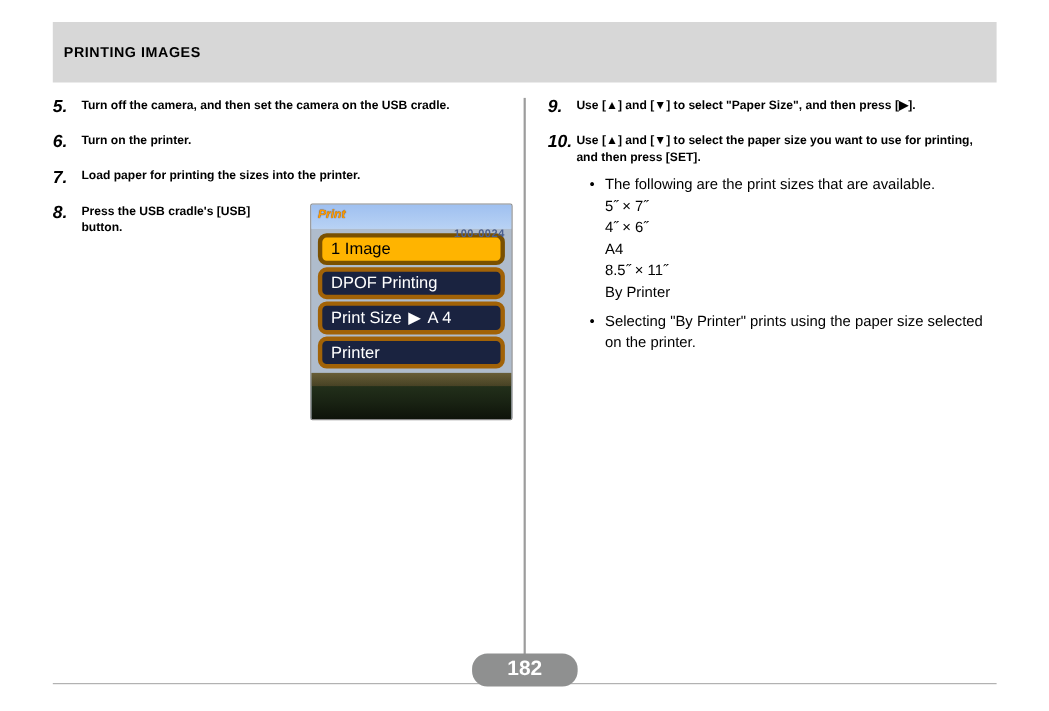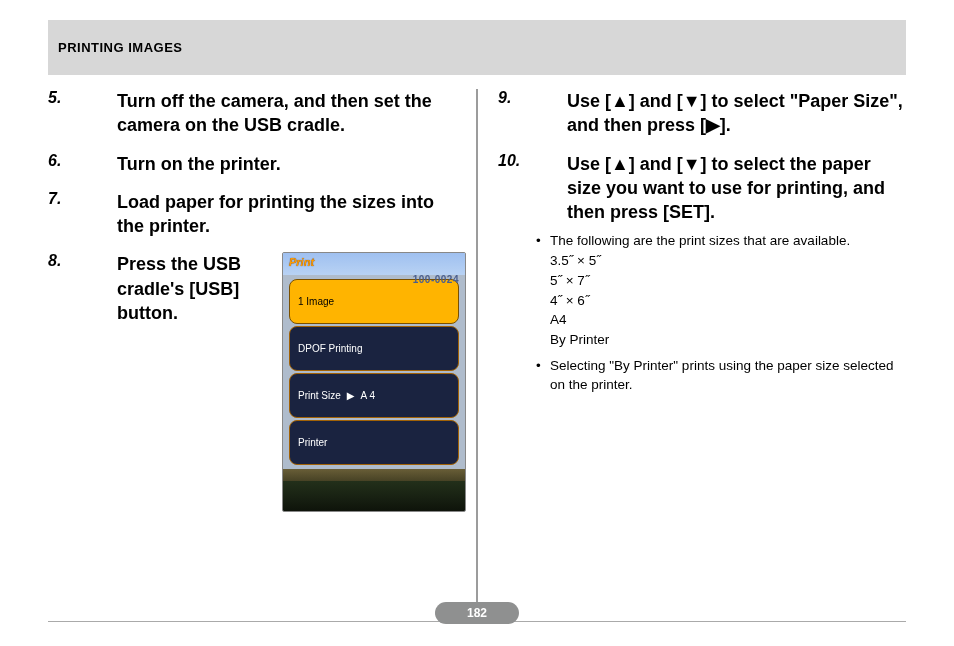--- a/index.html
+++ b/index.html
@@ -6,41 +6,41 @@
   html, body { width: 954px; height: 646px; font-family: Arial, Helvetica, sans-serif; background: #fff; color: #000; }
   .page { position: relative; width: 954px; height: 646px; padding: 20px 48px 28px 48px; }
   .header-bar { background: #d7d7d7; padding: 20px 10px; font-weight: bold; font-size: 13px; letter-spacing: 0.5px; margin-bottom: 14px; }
   .columns { display: flex; height: 530px; }
   .col { width: 50%; padding: 0 10px 0 0; }
   .col.right { padding: 0 0 0 20px; }
   .divider { width: 2px; background: #9c9c9c; }
   .step { display: flex; margin-bottom: 14px; }
   .num { font-style: italic; font-weight: bold; font-size: 16px; width: 26px; flex: 0 0 26px; text-align: left; }
   .step-body { flex: 1; }
-  .step-title { font-weight: bold; font-size: 18px; line-height: 1.35; margin-left: 43px; }
+  .step-title { font-weight: bold; font-size: 11px; line-height: 1.35; }
   .sub-list { margin-top: 8px; padding-left: 12px; font-size: 13.5px; line-height: 1.4; }
   .sub-list li { list-style: none; position: relative; padding-left: 14px; margin-bottom: 8px; }
   .sub-list li::before { content: "•"; position: absolute; left: 0; top: 0; }
   .size-lines { margin-left: 0; }
   .size-lines div { font-size: 13.5px; line-height: 1.45; }
   .step8-wrap { display: flex; align-items: flex-start; }
   .step8-text { flex: 1; padding-right: 10px; }
   .lcd { width: 184px; border: 1px solid #888; background: #c9d6e4; position: relative; font-family: Arial, sans-serif; border-radius: 2px; overflow: hidden; margin-left: 6px; }
   .lcd-sky { height: 22px; background: linear-gradient(#9fc0f0, #b8d2f4); position: relative; }
   .lcd-title { position: absolute; top: 3px; left: 6px; color: #ff9b00; font-weight: bold; font-size: 11px; font-style: italic; text-shadow: 0 0 1px #402000; }
   .lcd-code { position: absolute; top: 21px; right: 6px; color: #4a5f8f; font-size: 10px; font-weight: bold; letter-spacing: 0.5px; }
   .lcd-menu { padding: 4px 6px 2px 6px; background: rgba(30,40,70,0.15); }
-  .lcd-row { border-radius: 8px; font-size: 10px; padding: 16px 8px; margin-bottom: 2px; color: #fff; background: #1a2340; border: 1px solid #a16207; display: flex; align-items: center; }
+  .lcd-row { border-radius: 8px; font-size: 15px; padding: 2px 8px; margin-bottom: 2px; color: #fff; background: #1a2340; border: 4px solid #a16207; display: flex; align-items: center; }
   .lcd-row.sel { background: #ffb400; color: #000; border-color: #7a5000; }
   .lcd-row .arrow { margin: 0 6px; }
   .lcd-ground { height: 42px; background: linear-gradient(#2a3a20 0%, #1a2414 60%, #0e130a 100%); position: relative; }
   .lcd-ground::before { content:""; position:absolute; left:0; right:0; top:0; height:12px; background: linear-gradient(#dca060, #8b6438); opacity:0.35; }
   .footer { position: absolute; left: 48px; right: 48px; bottom: 24px; }
   .footer-rule { height: 1px; background: #aaa; }
-  .page-num { position: absolute; left: 50%; transform: translateX(-50%); bottom: -2px; background: #8f9090; color: #fff; font-weight: bold; font-size: 12px; padding: 4px 32px; border-radius: 14px; }
+  .page-num { position: absolute; left: 50%; transform: translateX(-50%); bottom: -2px; background: #8f9090; color: #fff; font-weight: bold; font-size: 19px; padding: 4px 32px; border-radius: 14px; }
 </style>
 </head>
 <body>
 
 <div class="page">
 
   <div class="header-bar">PRINTING IMAGES</div>
 
   <div class="columns">
 
@@ -107,24 +107,24 @@
       </div>
 
       <div class="step">
         <div class="num">10.</div>
         <div class="step-body">
           <div class="step-title">Use [▲] and [▼] to select the paper size you want to use for printing, and then press [SET].</div>
           <ul class="sub-list">
             <li>
               <span>The following are the print sizes that are available.</span>
               <div class="size-lines">
-                <div>3.5˝ × 5˝</div>
                 <div>5˝ × 7˝</div>
                 <div>4˝ × 6˝</div>
                 <div>A4</div>
+                <div>8.5˝ × 11˝</div>
                 <div>By Printer</div>
               </div>
             </li>
             <li>Selecting "By Printer" prints using the paper size selected on the printer.</li>
           </ul>
         </div>
       </div>
 
     </div>
   </div>

